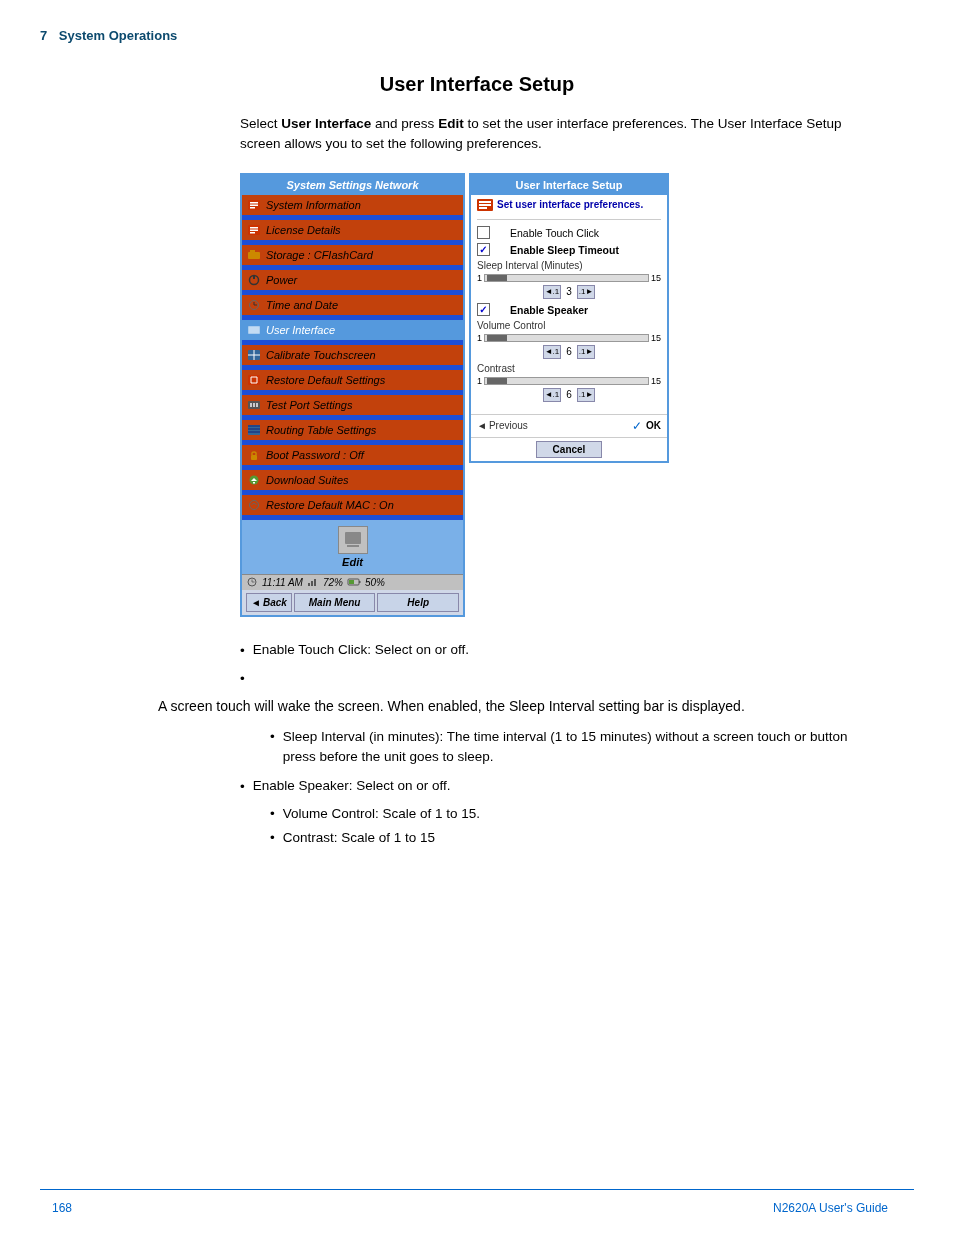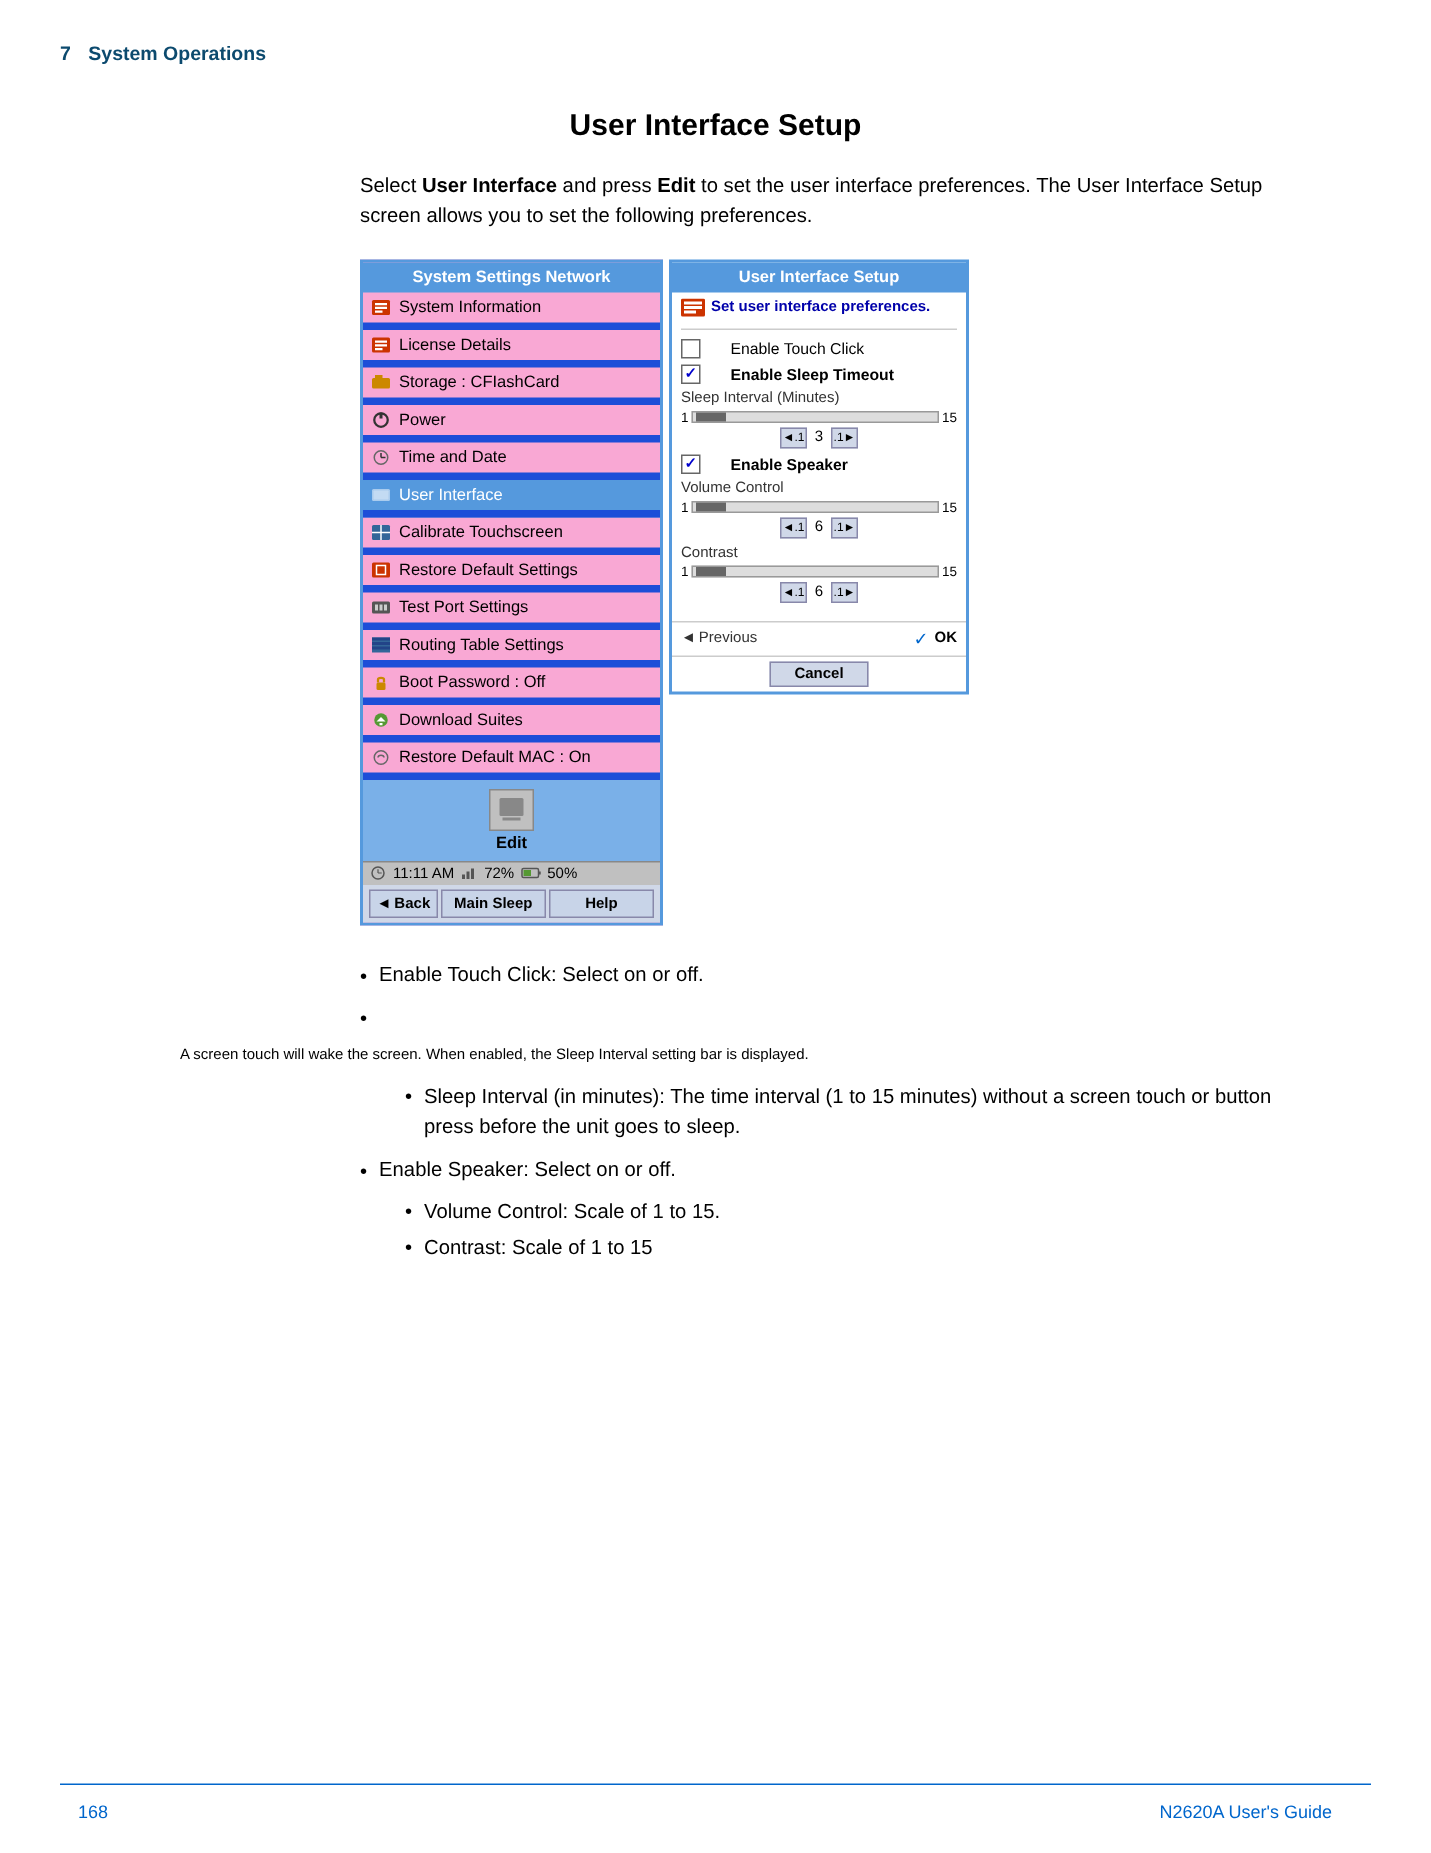--- a/index.html
+++ b/index.html
@@ -55,24 +55,25 @@
       display: flex;
       margin-left: 200px;
       margin-right: 30px;
       margin-bottom: 22px;
       gap: 4px;
       align-items: flex-start;
     }
 
     
     .left-panel {
-      width: 202px;
+      width: 225px;
       border: 2px solid #5599dd;
-      background: #f9a8d4;
+      background: #c2410c;
       font-size: 11px;
+      font-style: italic;
     }
 
     .left-panel-header {
       background: #5599dd;
       color: #fff;
       font-weight: bold;
       text-align: center;
       padding: 4px 2px;
       font-size: 11px;
     }
@@ -367,23 +368,23 @@
       margin-bottom: 4px;
     }
 
     .sub-bullet-item {
       display: flex;
       gap: 8px;
       margin-bottom: 4px;
     }
 
     .para-indent {
-      margin-left: 80px;
+      margin-left: 118px;
       margin-right: 40px;
-      font-size: 10px;
+      font-size: 14px;
       line-height: 1.5;
       margin-bottom: 10px;
     }
 
     
     .page-footer {
       position: absolute;
       bottom: 20px;
       left: 0;
       right: 14px;
@@ -586,21 +587,21 @@
           </svg>
         <span>50%</span>
       </div>
 
       <div class="nav-bar">
         <div class="back-btn">
           <span>◄</span>
           <span>Back</span>
         </div>
         <div class="nav-btn">
-          <span>Main Sleep</span>
+          <span>Main Menu</span>
         </div>
         <div class="nav-btn">
           <span>Help</span>
         </div>
       </div>
     </div>
 
     <div class="right-panel">
       <div class="right-panel-header">User Interface Setup</div>
       <div class="right-panel-body">

